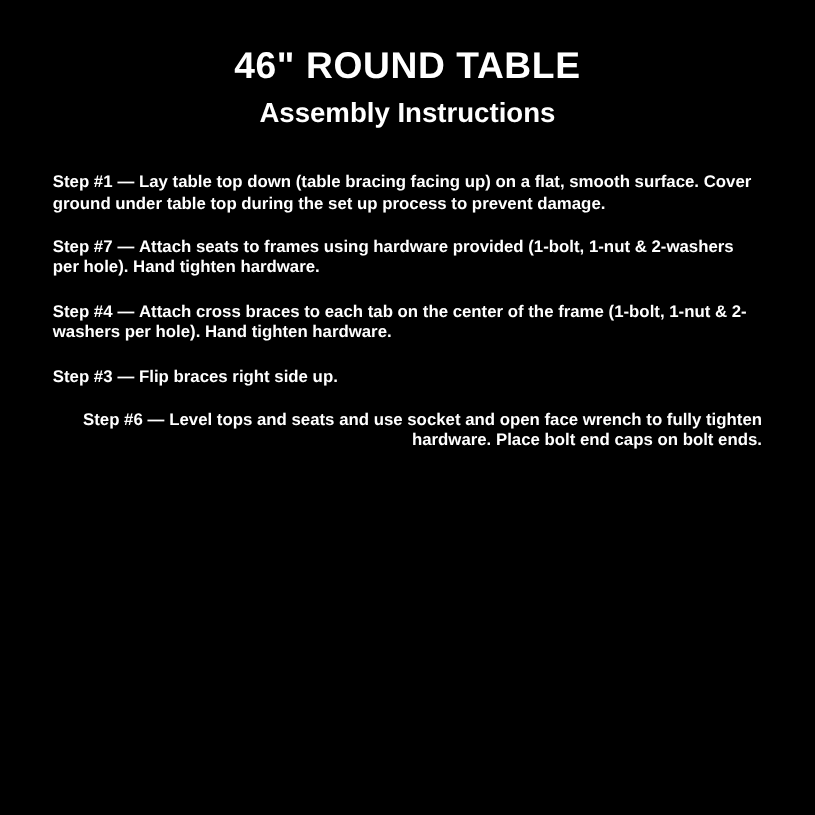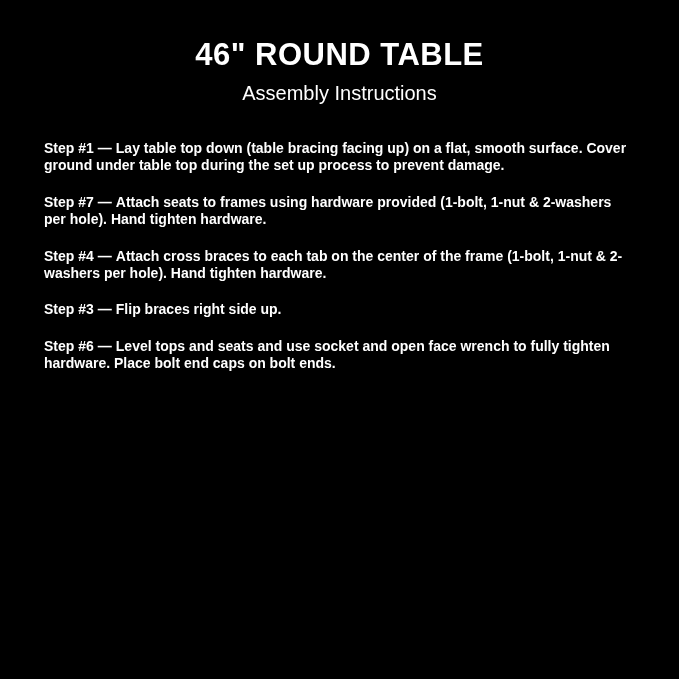--- a/index.html
+++ b/index.html
@@ -25,37 +25,38 @@
   .title {
     text-align: center;
     font-size: 31px;
     font-weight: bold;
     letter-spacing: 0.5px;
     line-height: 1.1;
     margin: 8px 0 0 0;
   }
   .subtitle {
     text-align: center;
-    font-size: 20px;
-    font-weight: normal;
+    font-size: 23px;
+    font-weight: bold;
     line-height: 1.1;
     margin: 10px 0 0 0;
   }
   .steps {
     margin-top: 22px;
   }
   .step {
     font-size: 14px;
     font-weight: bold;
     line-height: 1.24;
     margin-bottom: 19px;
     text-align: left;
   }
   .step:last-child {
     margin-bottom: 15px;
+    text-align: right;
   }
   .step-label {
     white-space: nowrap;
   }
   .dash {
     padding: 0 4px;
   }
 </style>
 </head>
 <body>

